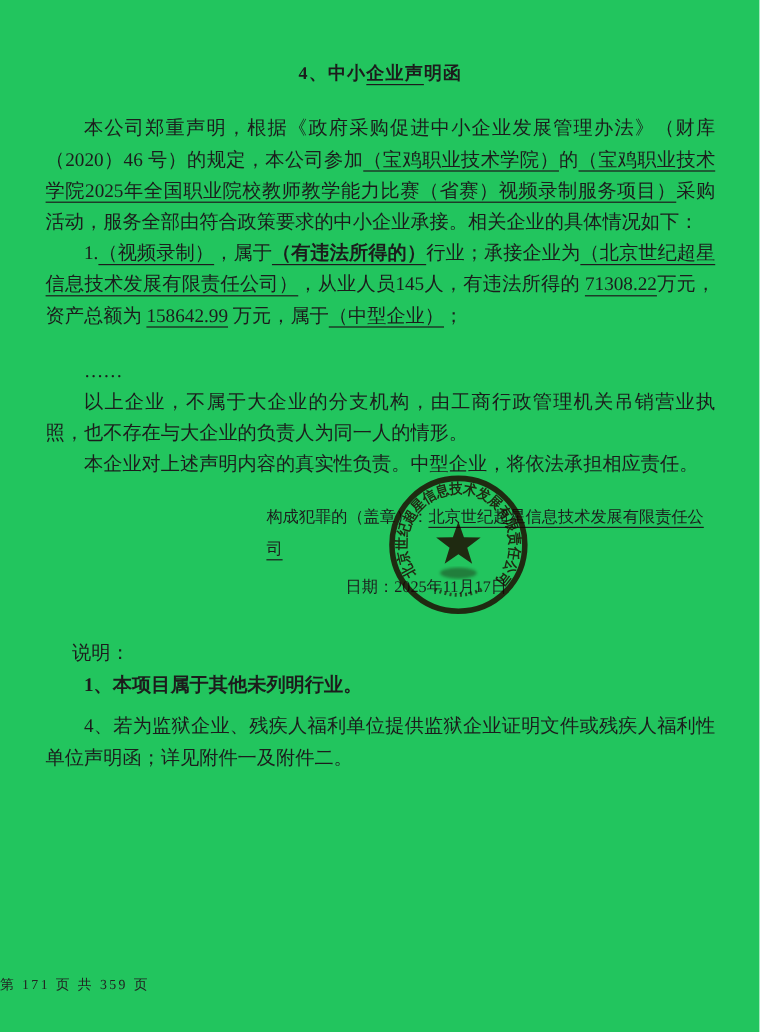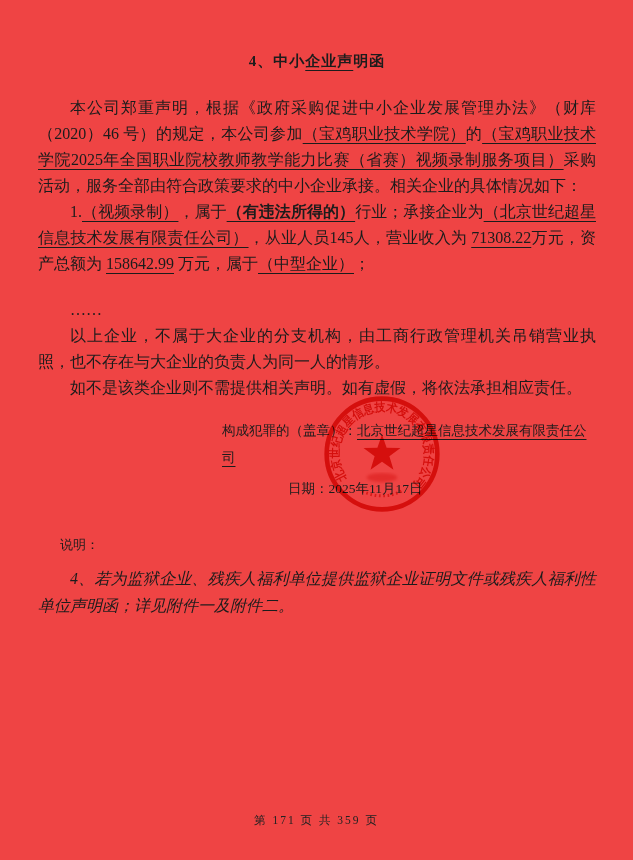--- a/index.html
+++ b/index.html
@@ -1,21 +1,21 @@
 <!DOCTYPE html>
 <html><head>
 <meta charset="utf-8">
 <style>
   * { margin: 0; padding: 0; box-sizing: border-box; }
   html, body { background: #ffffff; }
   .page {
     position: relative;
     width: 633px;
     height: 860px;
-    background: #ef4444;
+    background: #22c55e;
     margin: 0 auto;
     font-family: "Liberation Serif", "DejaVu Serif", serif;
     color: #1c1c1c;
     overflow: hidden;
   }
   .content { padding: 52px 37px 0 38px; }
   .doc-title {
     text-align: center;
     font-size: 15px;
     font-weight: bold;
@@ -40,32 +40,32 @@
   }
   .date-row {
     padding-left: 250px;
     font-size: 13.5px;
     line-height: 27px;
     margin-top: 4px;
   }
   .notes-heading {
     margin-top: 30px;
     padding-left: 22px;
-    font-size: 13px;
+    font-size: 16px;
     line-height: 26px;
   }
   .notes p.body-par { line-height: 27px; }
   .note-gap { margin-top: 11px; }
-  .note-gap-sm { margin-top: 7px; font-style: italic; }
+  .note-gap-sm { margin-top: 7px; }
   .page-footer {
     position: absolute;
     left: 0;
     bottom: 32px;
     width: 100%;
-    text-align: center;
+    text-align: left;
     font-size: 11.5px;
     letter-spacing: 2px;
     color: #222;
   }
   .stamp {
     position: absolute;
     left: 300px;
     top: 372px;
     width: 164px;
     height: 164px;
@@ -82,39 +82,40 @@
 
     <div class="doc-title">
       <span>4、中小</span><span class="u-part">企业声</span><span>明函</span>
     </div>
 
     <p class="body-par">
       <span>本公司郑重声明，根据《政府采购促进中小企业发展管理办法》（财库（2020）46 号）的规定，本公司参加</span><span class="u">（宝鸡职业技术学院）</span><span>的</span><span class="u">（宝鸡职业技术学院2025年全国职业院校教师教学能力比赛（省赛）视频录制服务项目）</span><span>采购活动，服务全部由符合政策要求的中小企业承接。相关企业的具体情况如下：</span>
     </p>
 
     <p class="body-par">
-      <span>1.</span><span class="u">（视频录制）</span><span>，属于</span><span class="u b">（有违法所得的）</span><span>行业；承接企业为</span><span class="u">（北京世纪超星信息技术发展有限责任公司）</span><span>，从业人员145人，营业收入为 </span><span class="u">71308.22</span><span>万元，资产总额为 </span><span class="u">158642.99</span><span> 万元，属于</span><span class="u">（中型企业）</span><span>；</span>
+      <span>1.</span><span class="u">（视频录制）</span><span>，属于</span><span class="u b">（有违法所得的）</span><span>行业；承接企业为</span><span class="u">（北京世纪超星信息技术发展有限责任公司）</span><span>，从业人员145人，有违法所得的 </span><span class="u">71308.22</span><span>万元，资产总额为 </span><span class="u">158642.99</span><span> 万元，属于</span><span class="u">（中型企业）</span><span>；</span>
     </p>
 
     <p class="body-par ellipsis-par">……</p>
 
     <p class="body-par">以上企业，不属于大企业的分支机构，由工商行政管理机关吊销营业执照，也不存在与大企业的负责人为同一人的情形。</p>
 
-    <p class="body-par">如不是该类企业则不需提供相关声明。如有虚假，将依法承担相应责任。</p>
+    <p class="body-par">本企业对上述声明内容的真实性负责。中型企业，将依法承担相应责任。</p>
 
     <div class="sig-row">
       <span>构成犯罪的（盖章）：</span><span class="u">北京世纪超星信息技术发展有限责任公司</span>
     </div>
 
     <div class="date-row">
       <span>日期：</span><span>2025年11月17日</span>
     </div>
 
     <div class="notes">
       <div class="notes-heading">说明：</div>
+      <p class="body-par b">1、本项目属于其他未列明行业。</p>
       <p class="body-par note-gap-sm">4、若为监狱企业、残疾人福利单位提供监狱企业证明文件或残疾人福利性单位声明函；详见附件一及附件二。</p>
     </div>
 
   </div>
 
   <svg class="stamp" viewBox="0 0 160 160" aria-hidden="true">
     <defs>
       <path id="seal-arc" d="M 47.8 107.0 A 42 42 0 1 1 112.2 107.0" fill="none"></path>
       <filter id="seal-blur">
           <feGaussianBlur stdDeviation="1.5"></feGaussianBlur>

